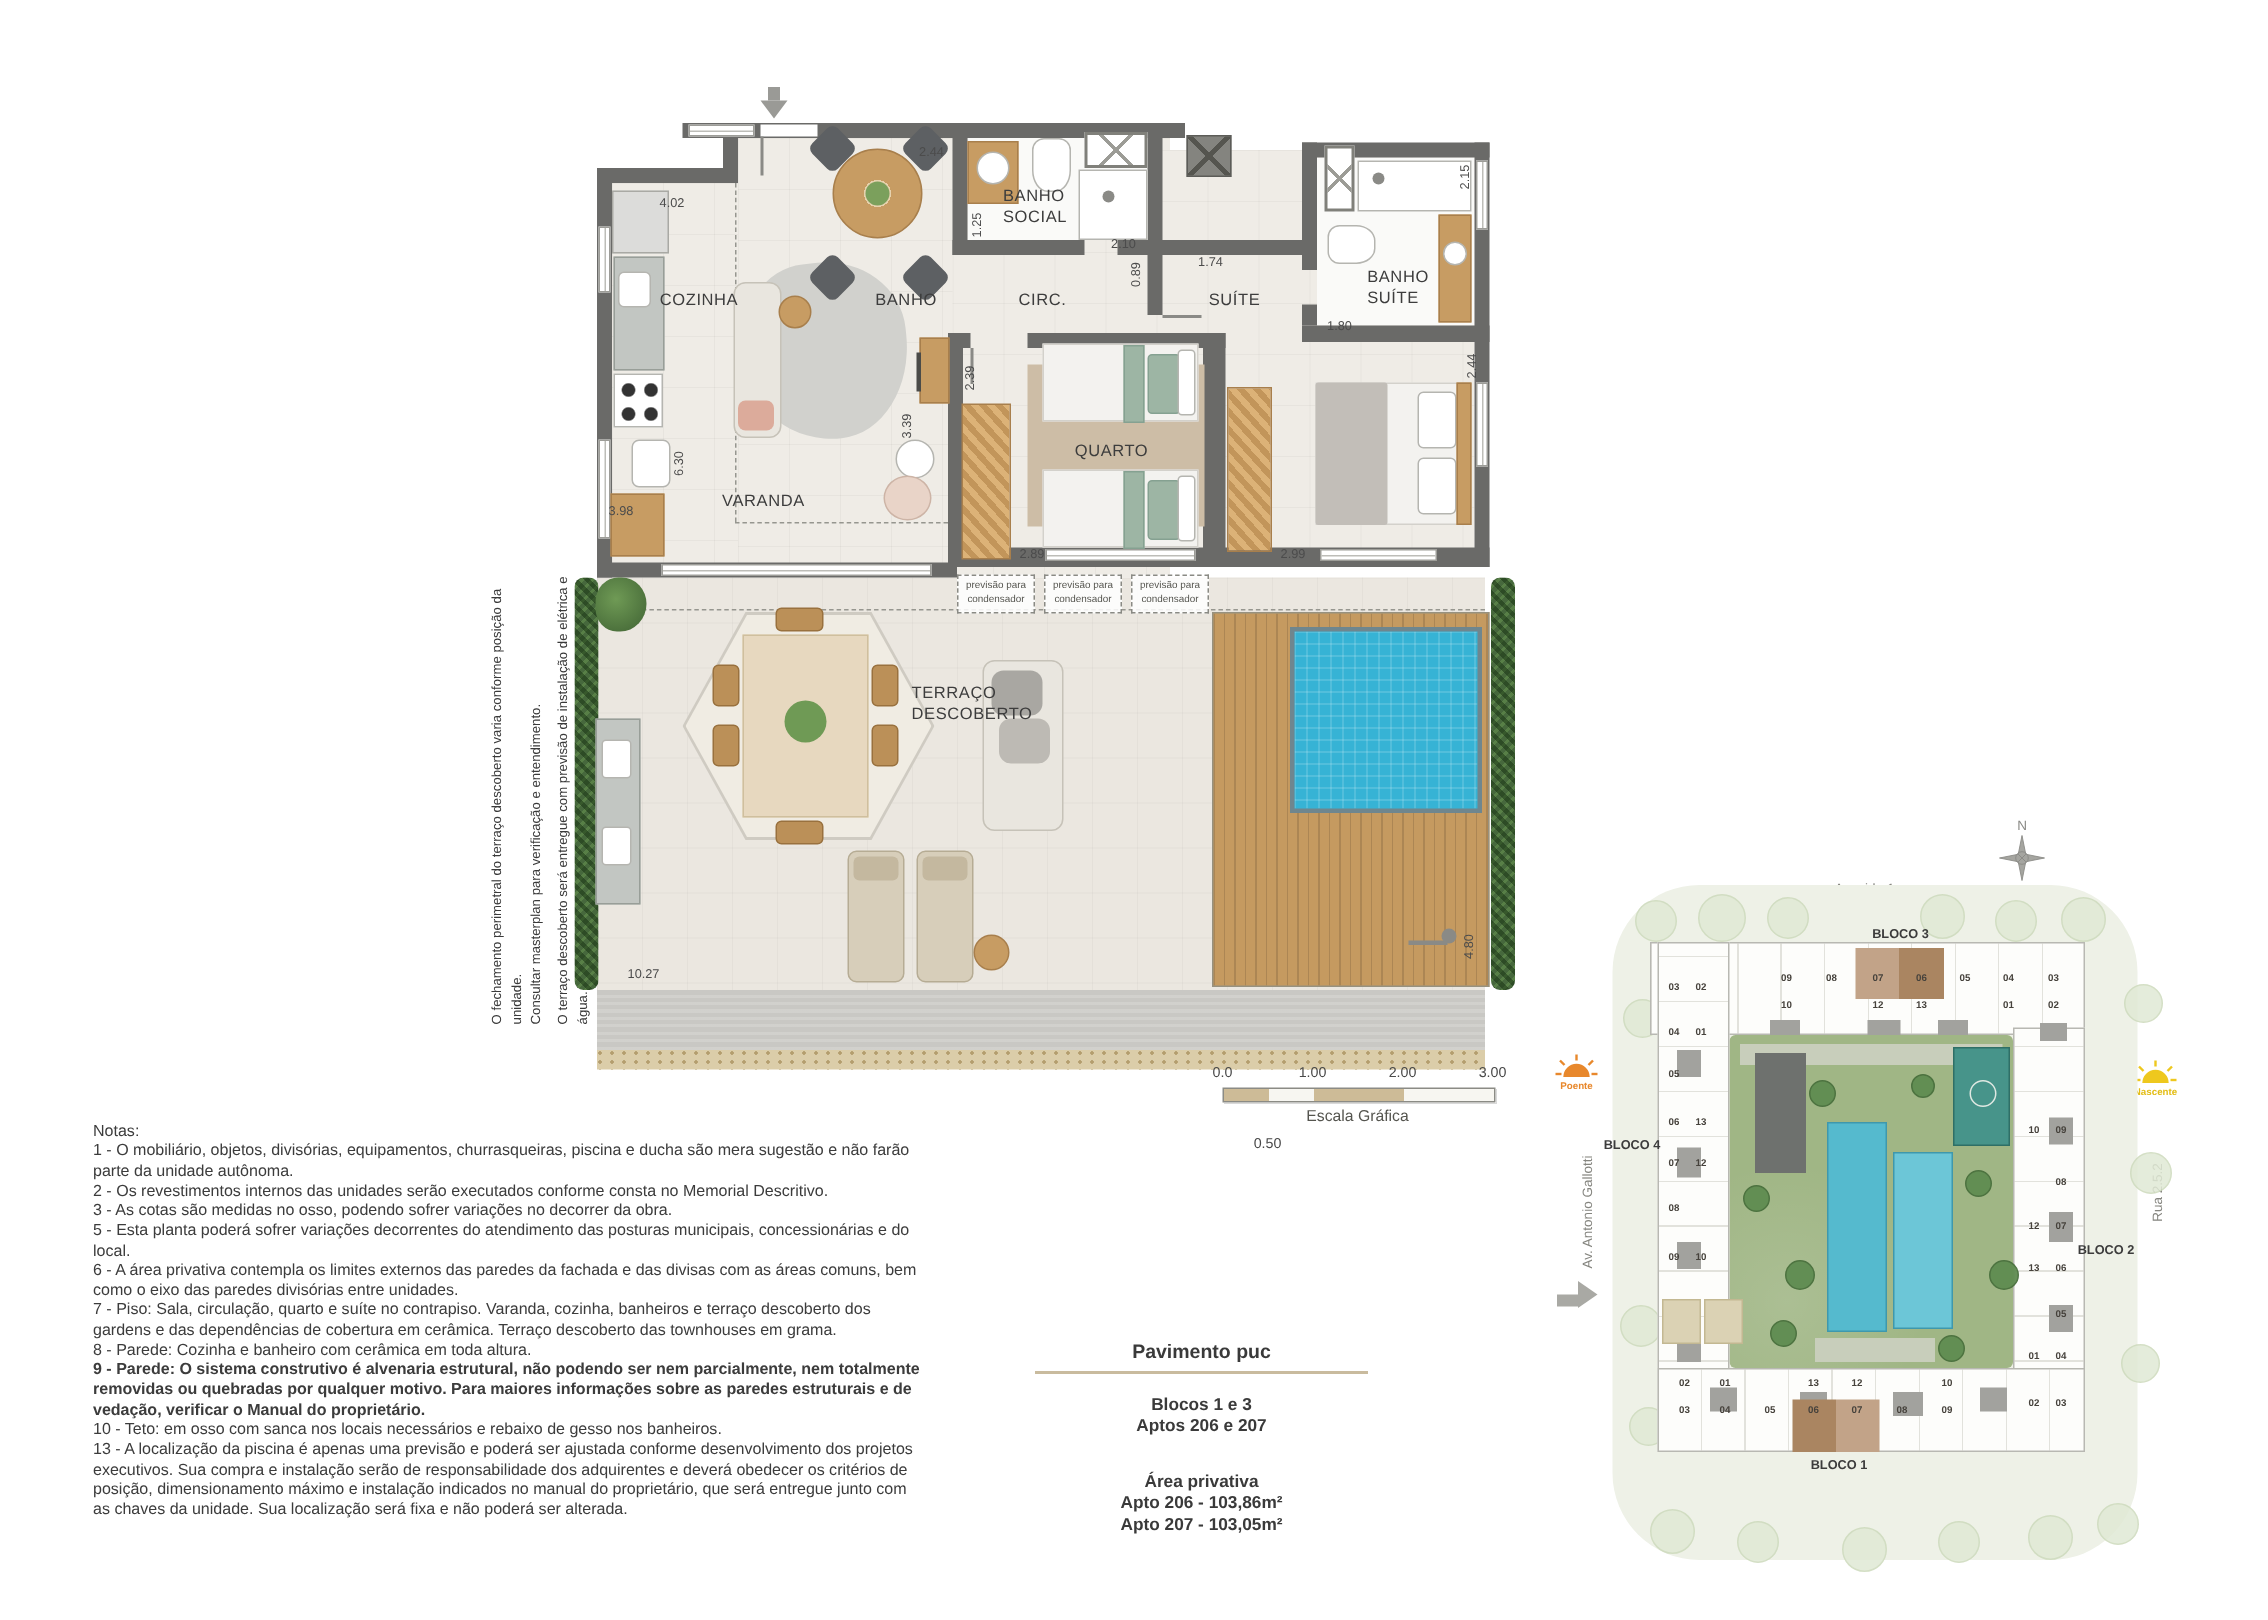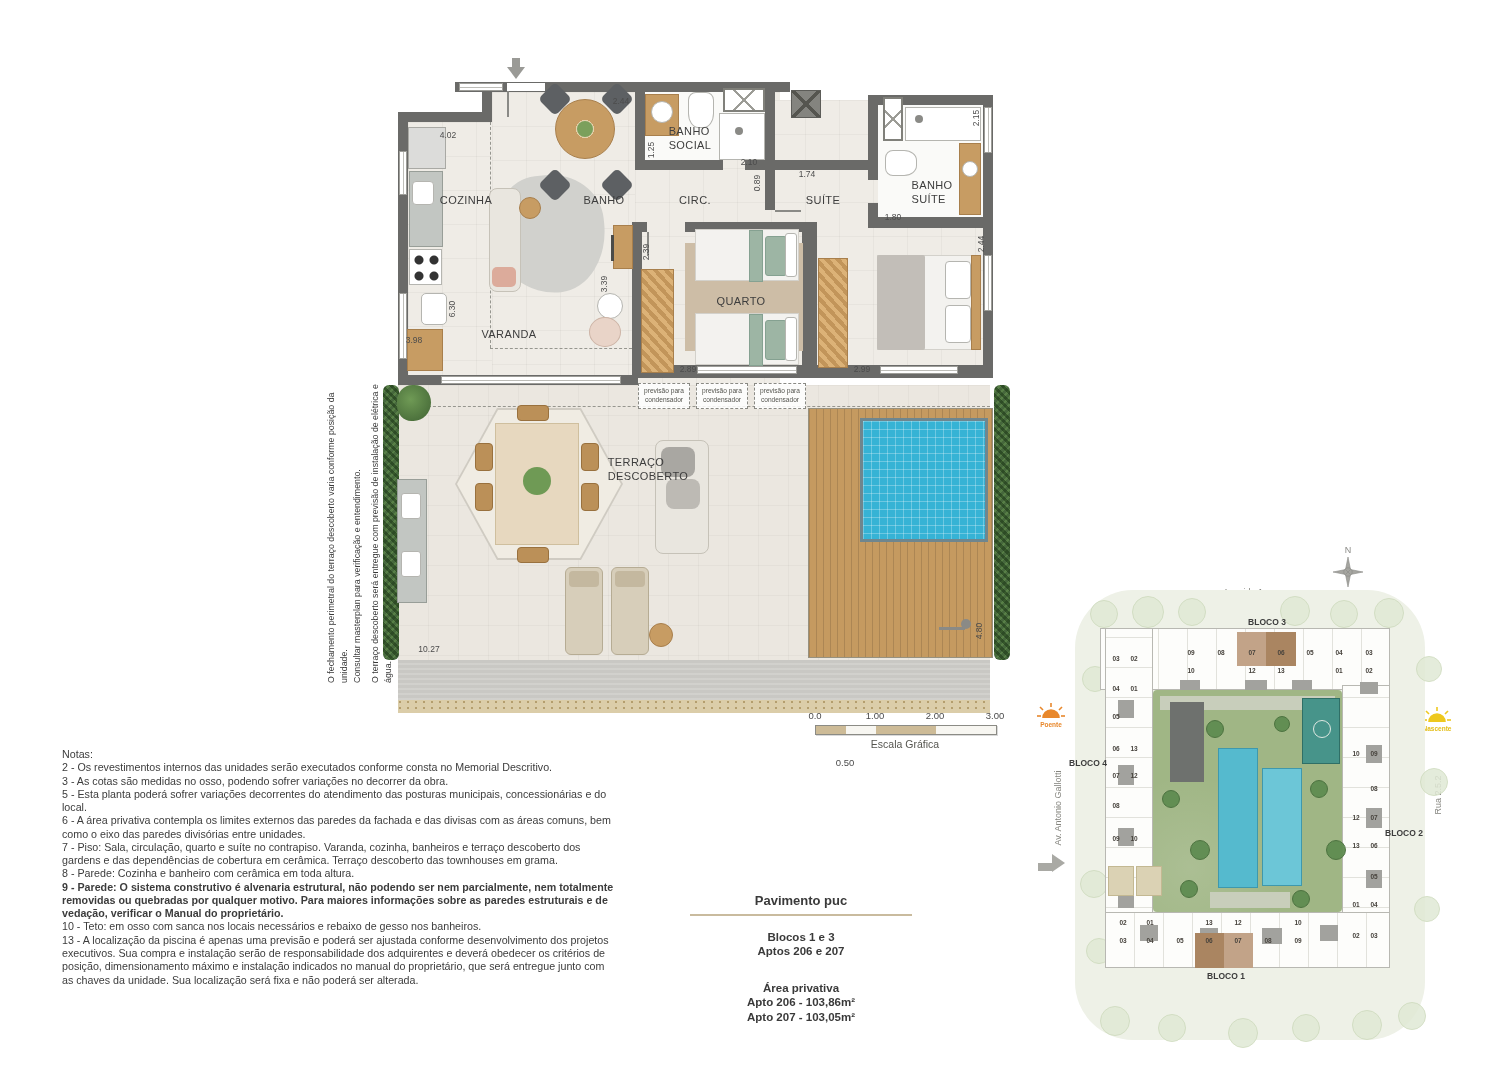--- a/index.html
+++ b/index.html
@@ -301,20 +301,21 @@
   <div class="tick" style="left: 3px;">0.0</div>
       <div class="tick" style="left: 33px; margin-top: 47px;">0.50</div>
       <div class="tick" style="left: 63px;">1.00</div>
       <div class="tick" style="left: 123px;">2.00</div>
       <div class="tick" style="left: 183px;">3.00</div>
     </div>
 
   <div id="notes">
     <div>Notas:</div>
     <div id="notes-list">
+        <div class="note-item">1 - O mobiliário, objetos, divisórias, equipamentos, churrasqueiras, piscina e ducha são mera sugestão e não farão parte da unidade autônoma.</div>
         <div class="note-item">2 - Os revestimentos internos das unidades serão executados conforme consta no Memorial Descritivo.</div>
         <div class="note-item">3 - As cotas são medidas no osso, podendo sofrer variações no decorrer da obra.</div>
         <div class="note-item">5 - Esta planta poderá sofrer variações decorrentes do atendimento das posturas municipais, concessionárias e do local.</div>
         <div class="note-item">6 - A área privativa contempla os limites externos das paredes da fachada e das divisas com as áreas comuns, bem como o eixo das paredes divisórias entre unidades.</div>
         <div class="note-item">7 - Piso: Sala, circulação, quarto e suíte no contrapiso. Varanda, cozinha, banheiros e terraço descoberto dos gardens e das dependências de cobertura em cerâmica. Terraço descoberto das townhouses em grama.</div>
         <div class="note-item">8 - Parede: Cozinha e banheiro com cerâmica em toda altura.</div>
         <div class="note-item bold">9 - Parede: O sistema construtivo é alvenaria estrutural, não podendo ser nem parcialmente, nem totalmente removidas ou quebradas por qualquer motivo. Para maiores informações sobre as paredes estruturais e de vedação, verificar o Manual do proprietário.</div>
         <div class="note-item">10 - Teto: em osso com sanca nos locais necessários e rebaixo de gesso nos banheiros.</div>
         <div class="note-item">13 - A localização da piscina é apenas uma previsão e poderá ser ajustada conforme desenvolvimento dos projetos executivos. Sua compra e instalação serão de responsabilidade dos adquirentes e deverá obedecer os critérios de posição, dimensionamento máximo e instalação indicados no manual do proprietário, que será entregue junto com as chaves da unidade. Sua localização será fixa e não poderá ser alterada.</div>
       </div>

